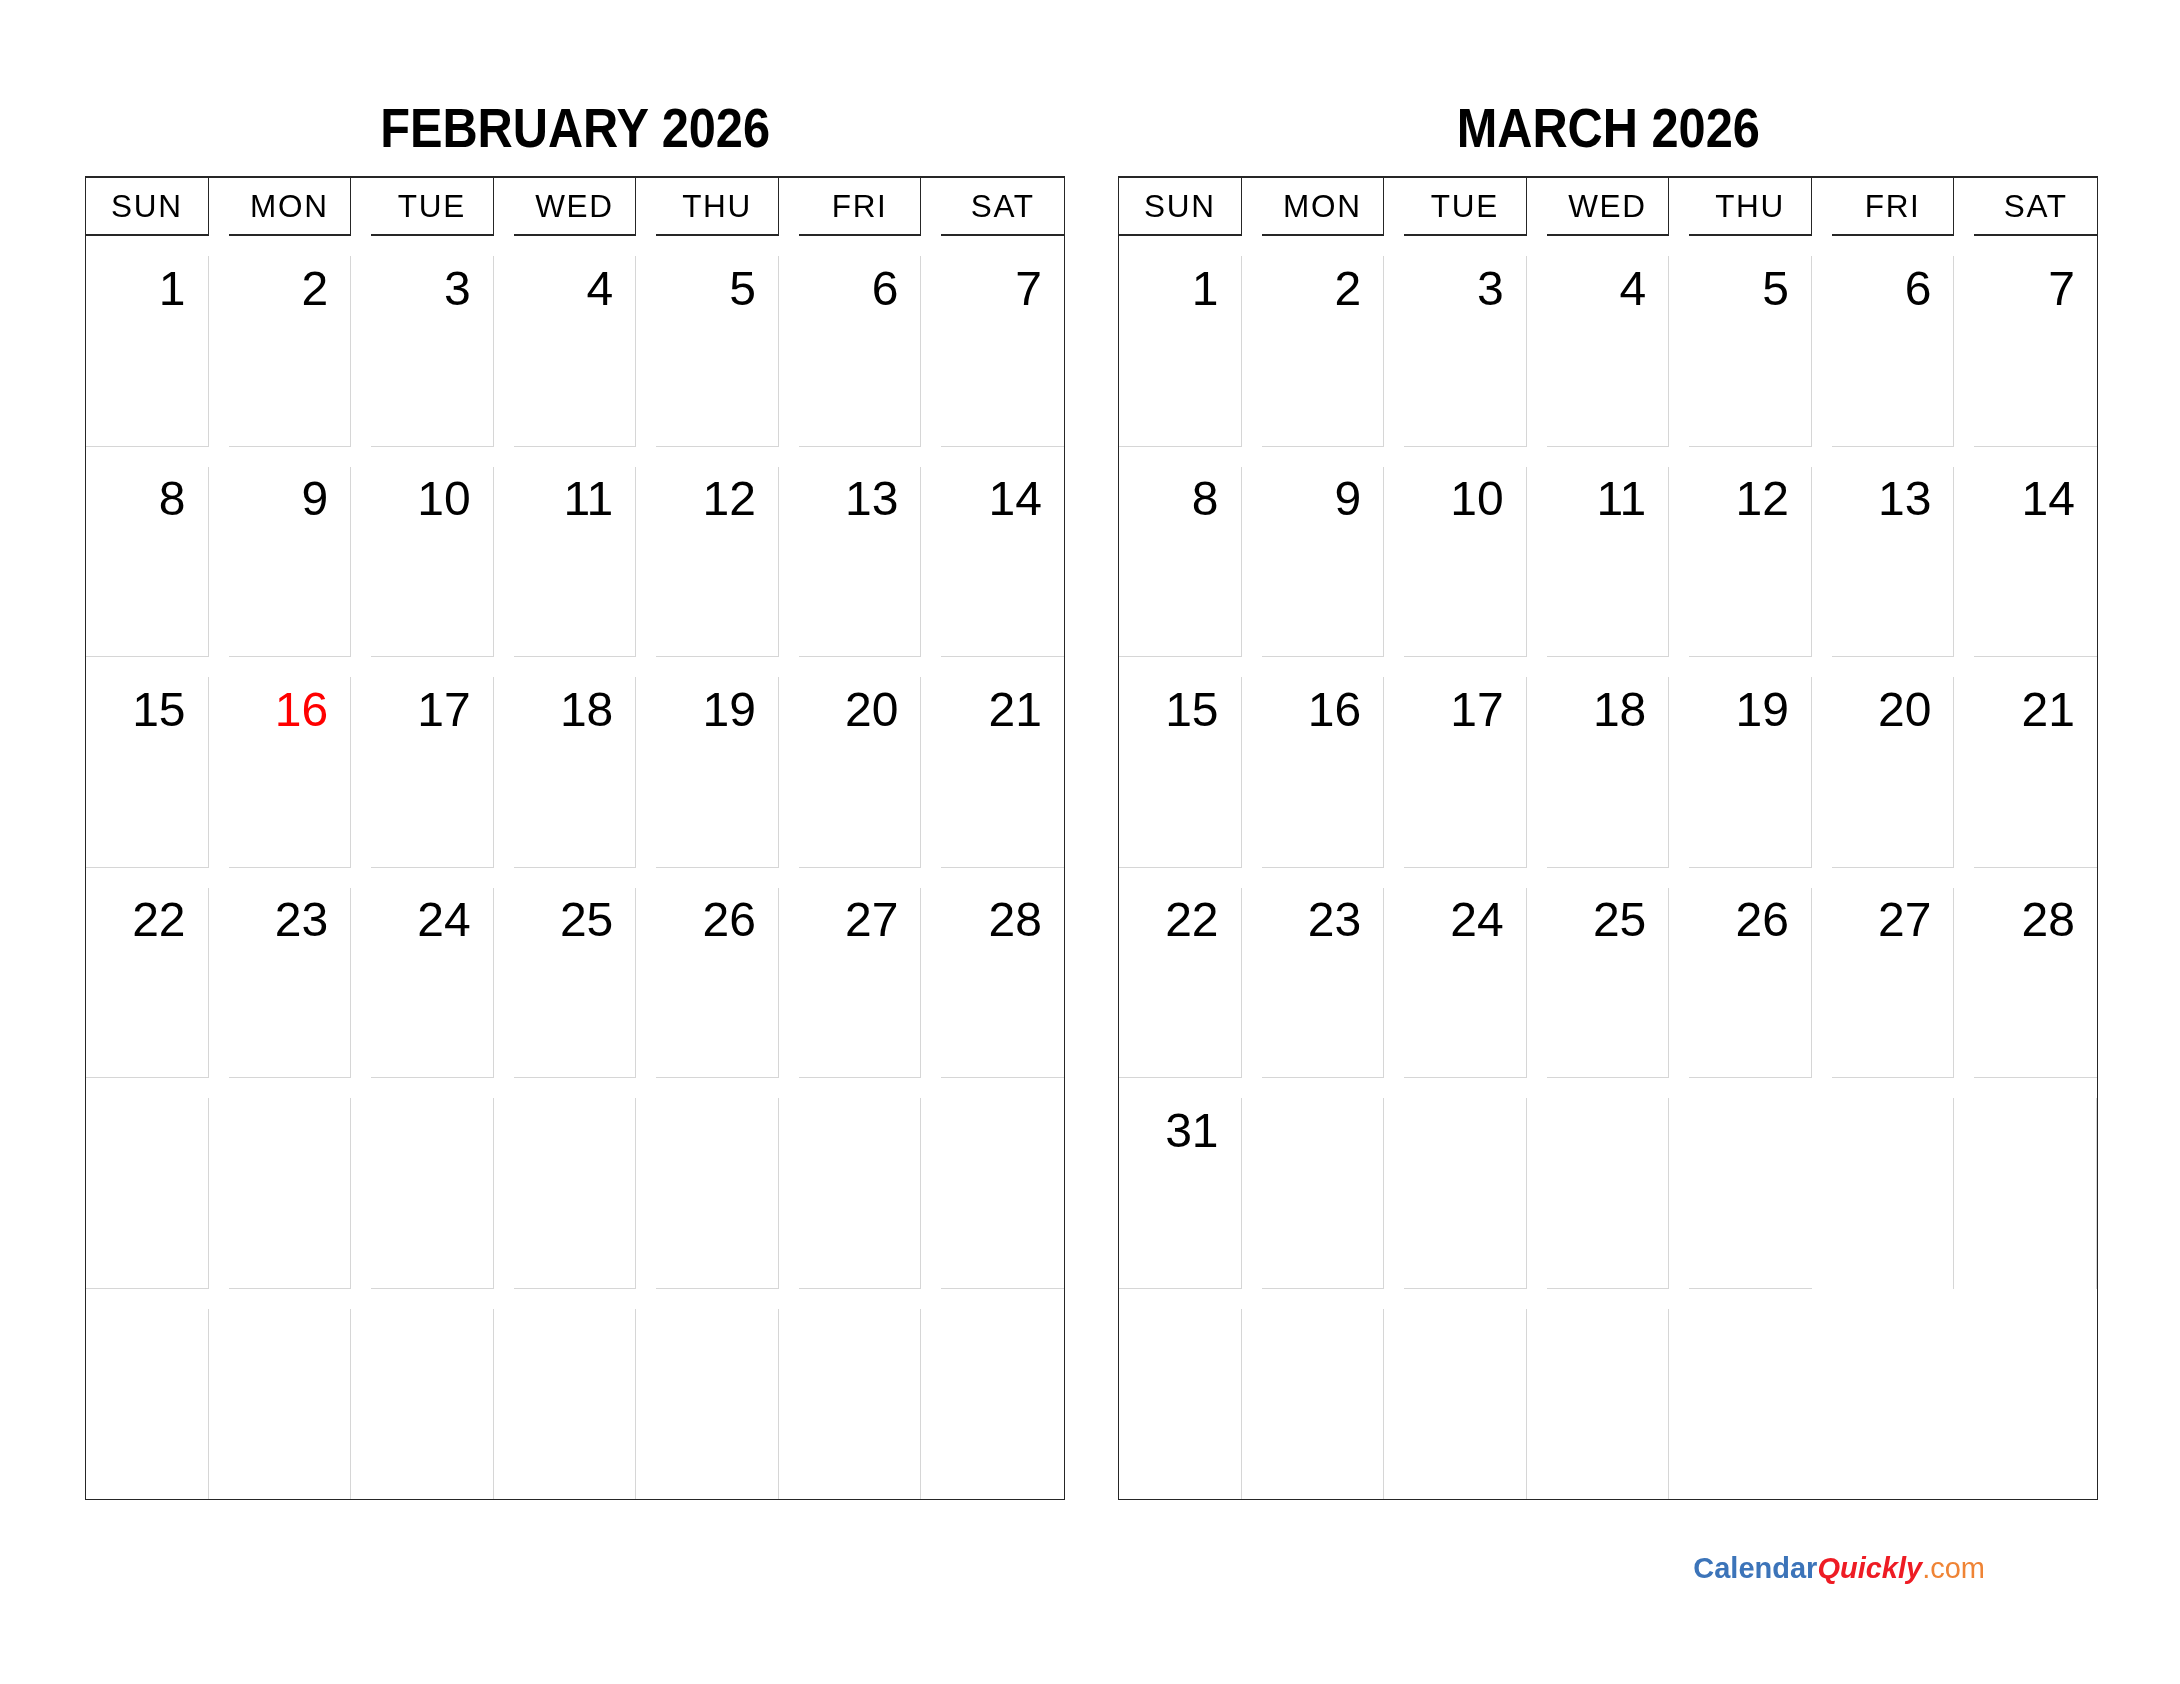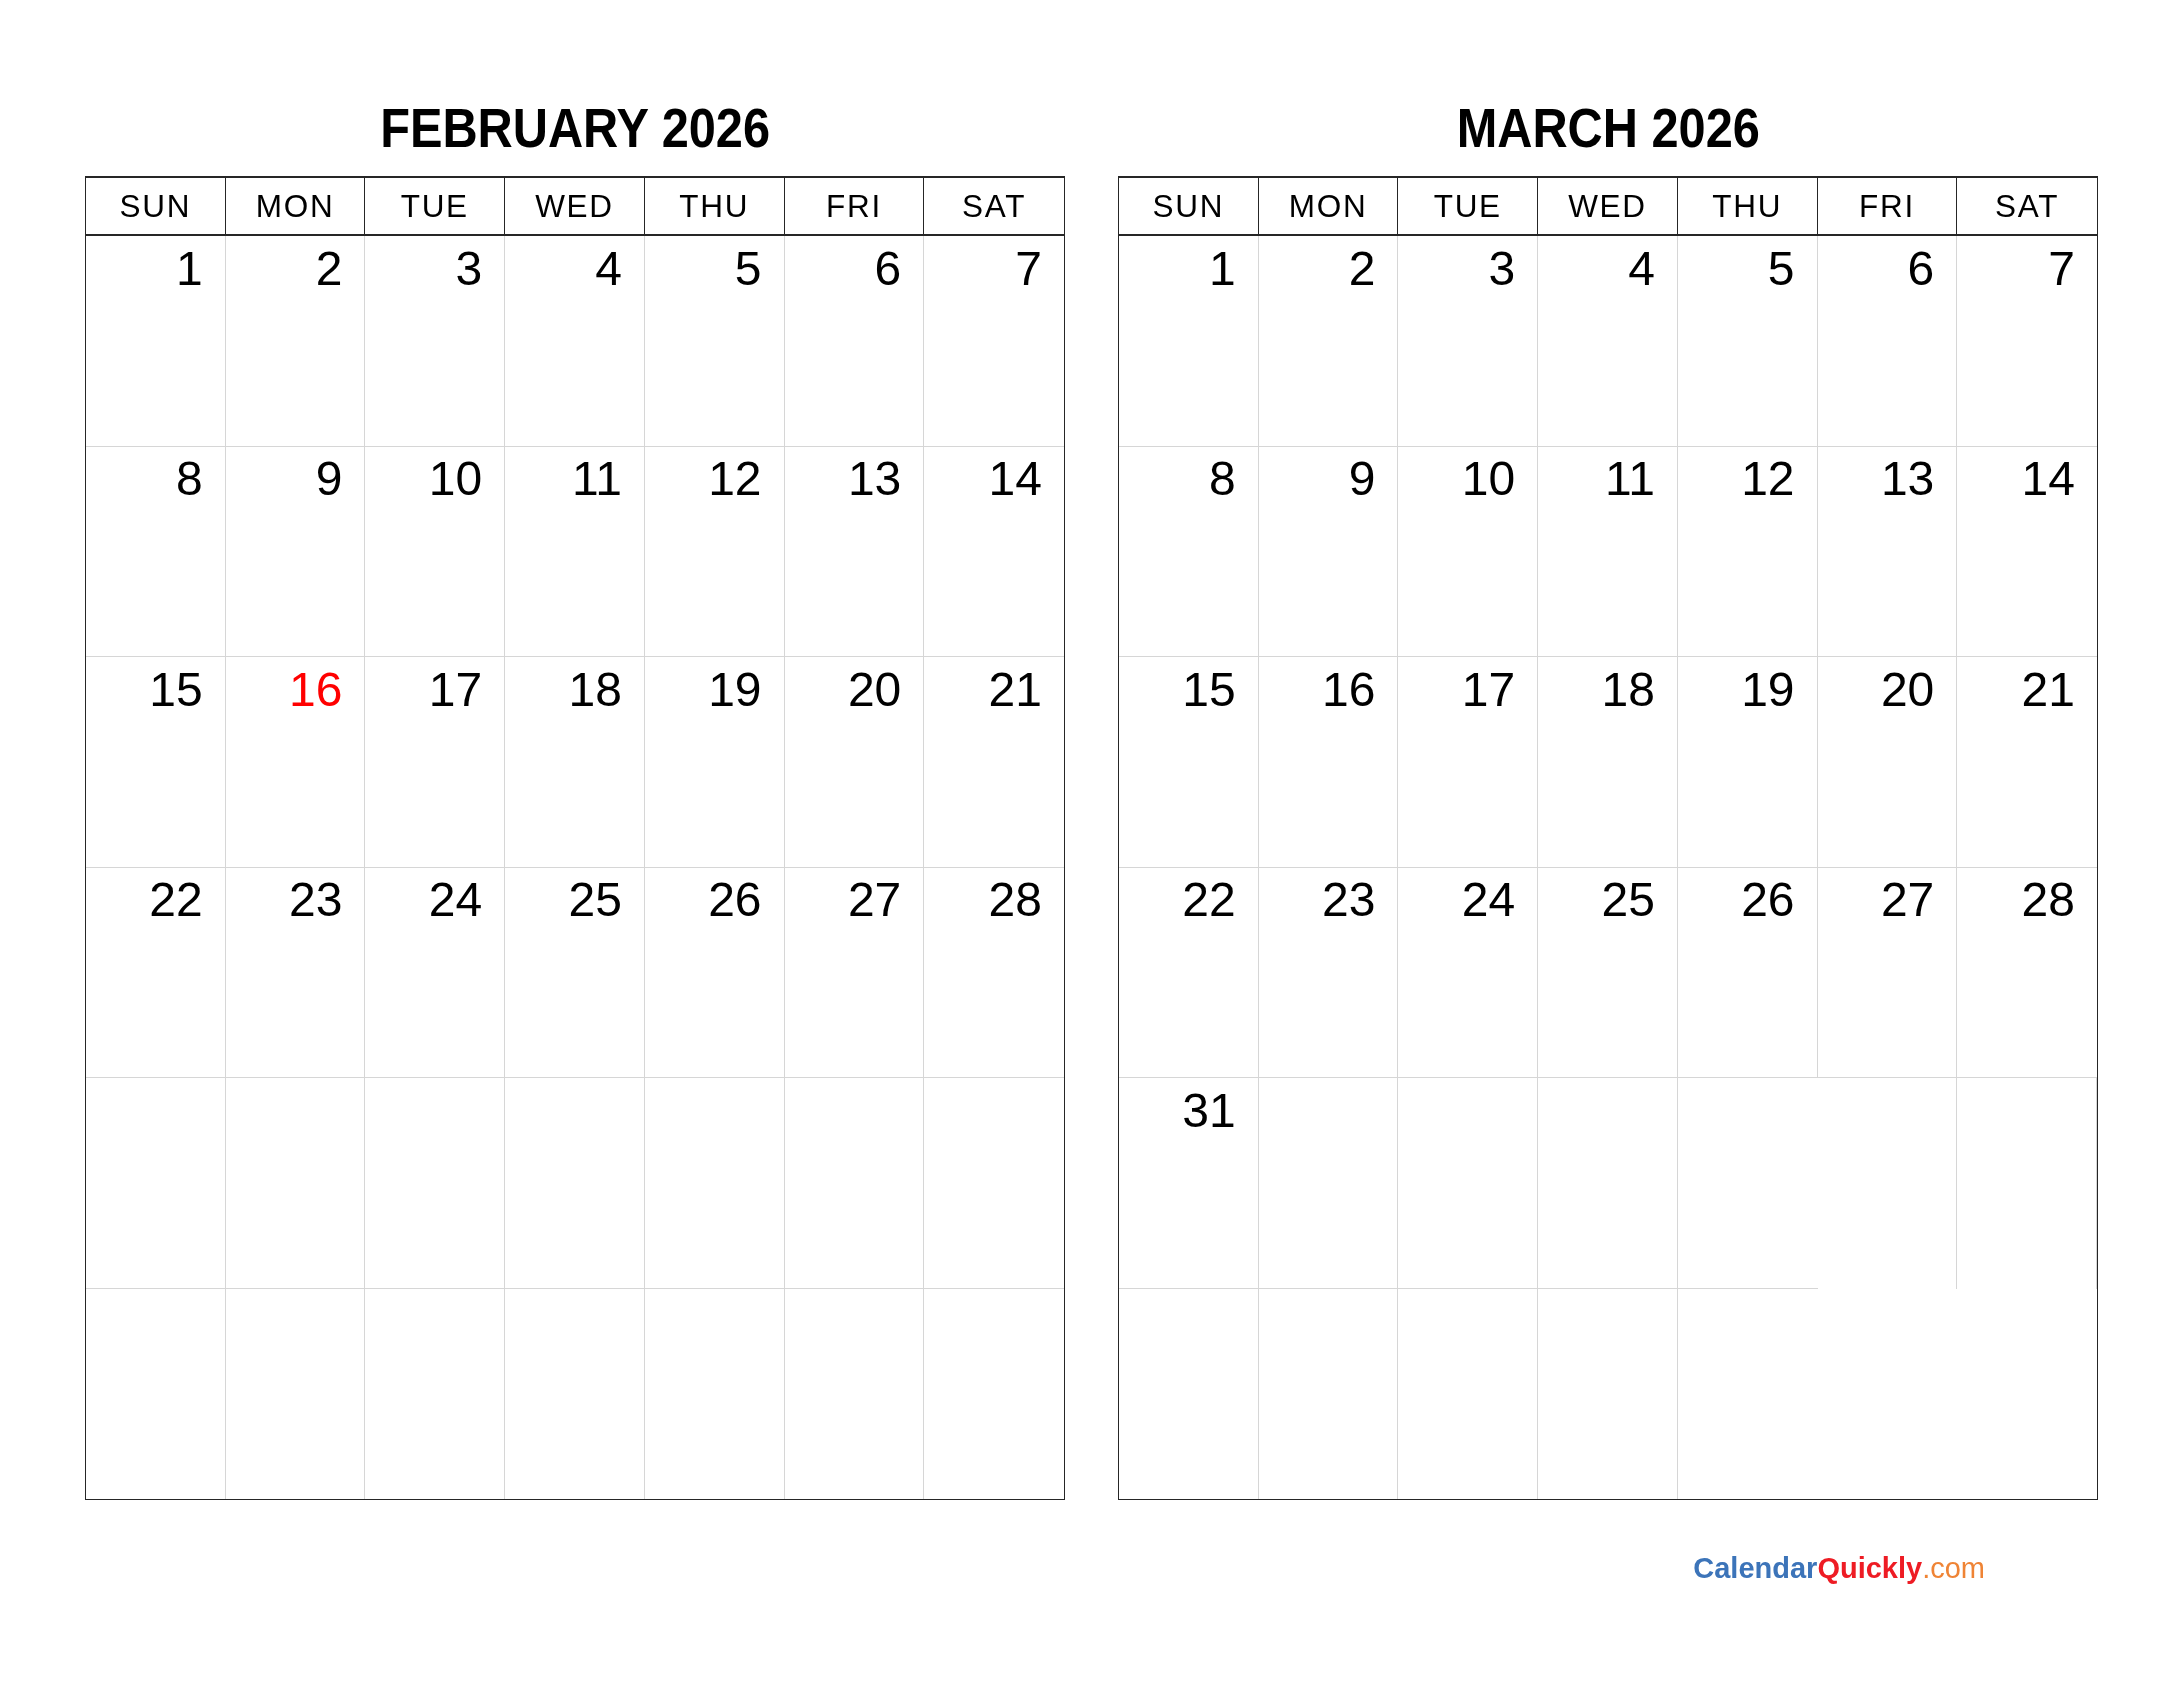--- a/index.html
+++ b/index.html
@@ -46,20 +46,21 @@
     position: absolute;
     top: 176px;
     width: 980px;
     height: 1324px;
     display: grid;
     grid-template-columns: repeat(7, 1fr);
     grid-template-rows: 58px repeat(6, 1fr);
     border: 1.7px solid var(--border-dark);
     border-top-width: 2.6px;
     background: #ffffff;
+    gap: 20px;
   }
   #cal-feb { left: 85px; }
   #cal-mar { left: 1118px; }
 
   .day-header {
     display: flex;
     align-items: center;
     justify-content: center;
     font-size: 31.5px;
     letter-spacing: 1.7px;
@@ -84,21 +85,21 @@
   .logo {
     position: absolute;
     top: 1552px;
     right: 196px;
     font-size: 29px;
     font-weight: 700;
     white-space: nowrap;
     text-decoration: none;
     cursor: pointer;
   }
-  .logo-quickly { }
+  .logo-quickly { font-style: italic; }
   .logo-com { font-weight: 400; margin-top: 46px; }
 </style>
 </head>
 <body>
 
 <div class="month-title" id="title-feb">
   <span class="title-text">FEBRUARY 2026</span>
 </div>
 
 <div class="month-title" id="title-mar">

